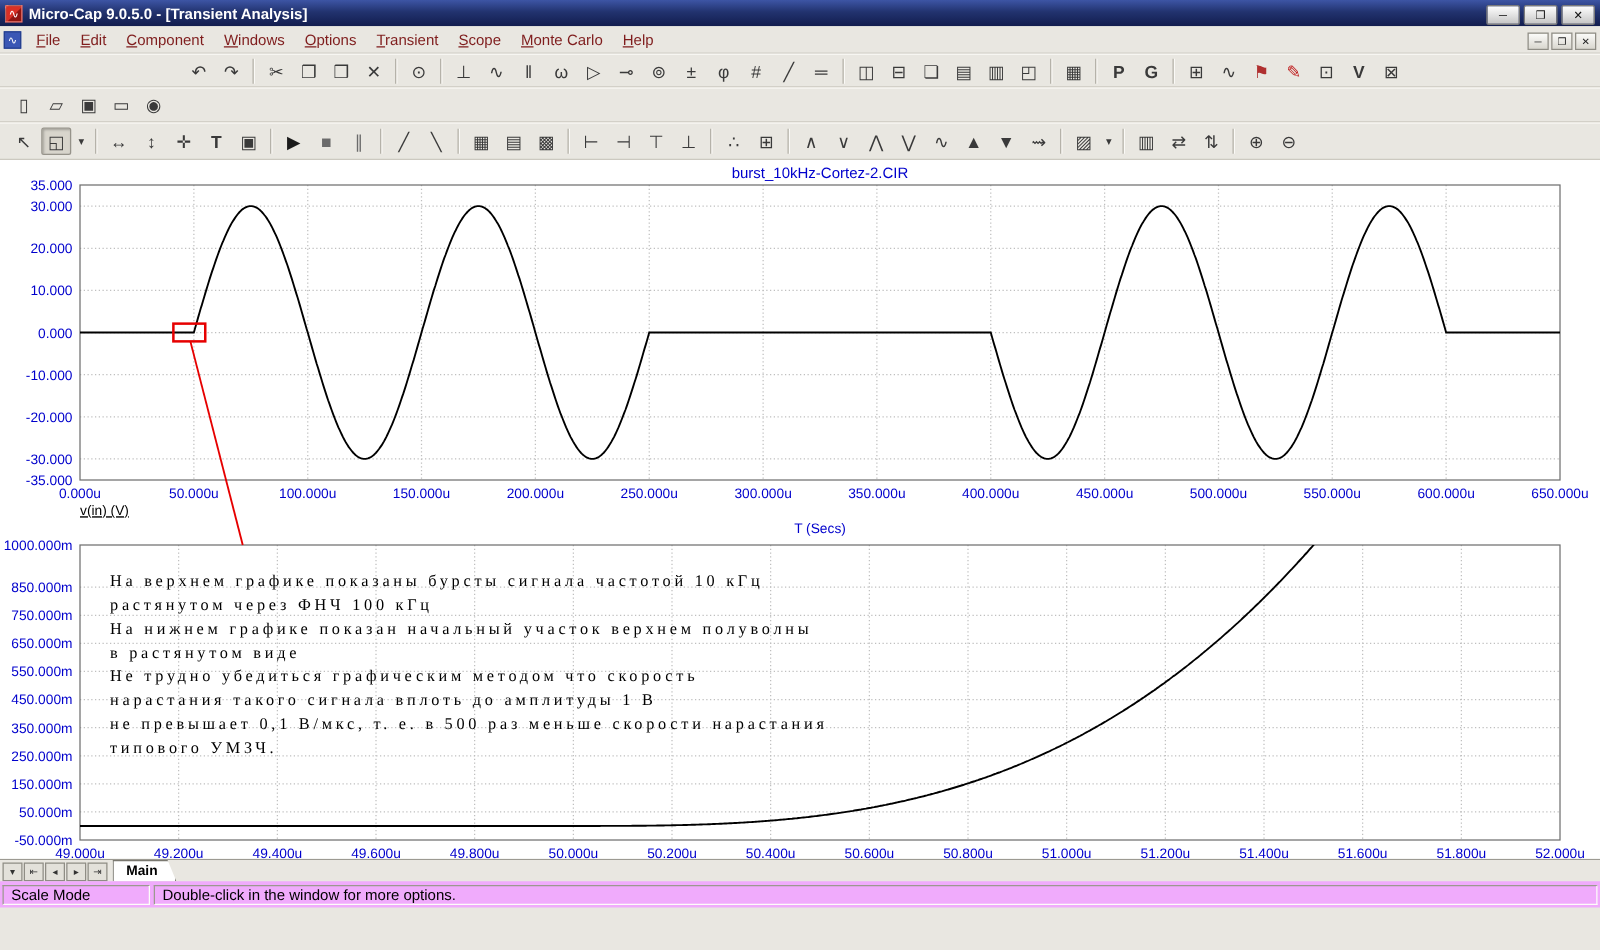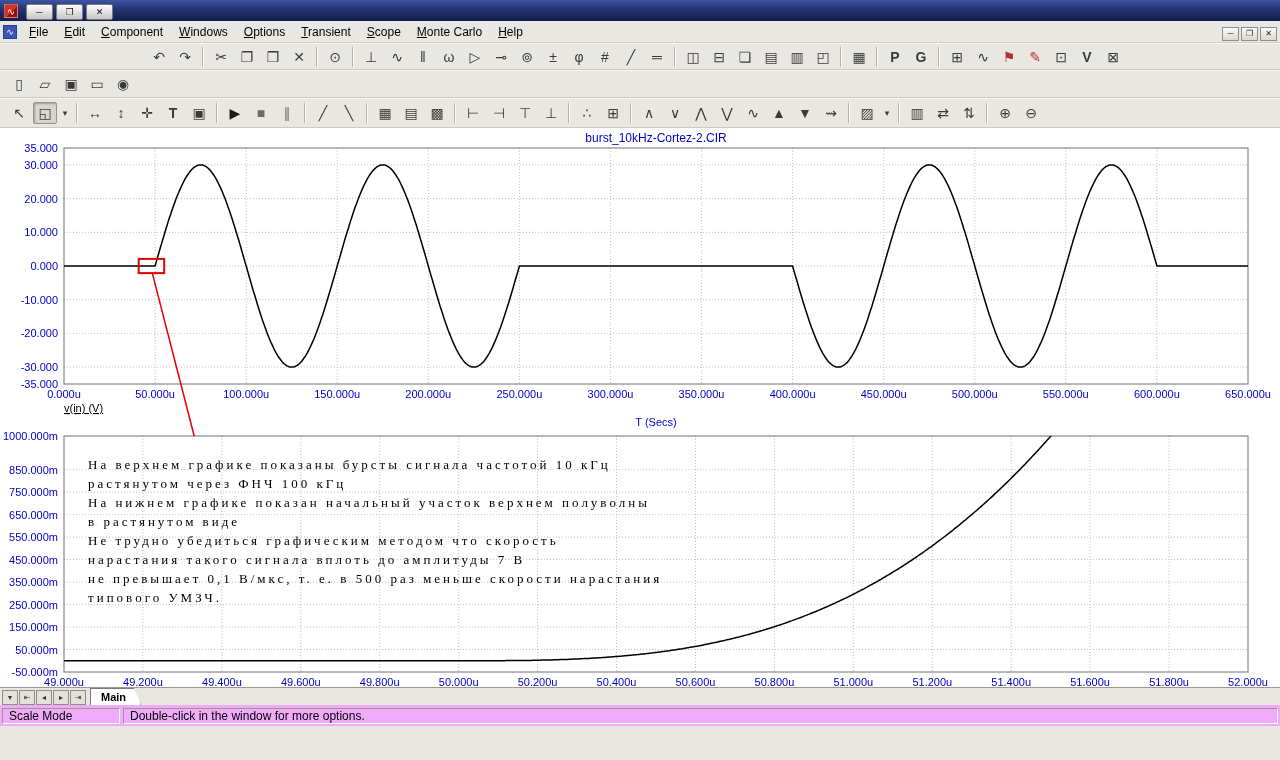--- a/index.html
+++ b/index.html
@@ -17,21 +17,21 @@
   .wbtn{width:27px;height:16px;font-size:9px;border:1px solid #7b7b7b;border-radius:2px;
     background:linear-gradient(#fefefe,#c6c6c6);margin-left:3px;display:inline-flex;
     align-items:center;justify-content:center;color:#111;}
 
   
   .menubar{height:22px;background:#e9e7e1;display:flex;align-items:center;padding:0 3px;
     border-bottom:1px solid #cfcdc5;flex:0 0 auto;}
   .mdi-icon{width:14px;height:14px;background:#3a57b5;color:#fff;font-size:9px;line-height:13px;
     text-align:center;margin-right:4px;border:1px solid #25408f;}
   .menu-items{display:flex;flex:1;}
-  .menu-item{padding:2px 8px;font-size:12px;color:#000000;}
+  .menu-item{padding:2px 8px;font-size:12px;color:#7f1d1d;}
   .mbtn{width:17px;height:14px;font-size:8px;border:1px solid #8f8d85;
     background:linear-gradient(#fbfbf9,#d9d7cf);margin-left:2px;display:inline-flex;
     align-items:center;justify-content:center;color:#222;}
 
   
   .toolbar{background:#e9e7e1;display:flex;align-items:center;flex:0 0 auto;
     border-top:1px solid #f7f6f2;border-bottom:1px solid #ccc9c0;}
   #toolbar-row1{height:27px;padding-left:146px;}
   #toolbar-row2{height:28px;padding-left:6px;}
   #toolbar-row3{height:30px;padding-left:6px;}
@@ -72,20 +72,21 @@
   .status-left{width:118px;flex:0 0 auto;}
   .status-right{flex:1;}
 </style>
 </head>
 <body>
 
 <div class="window">
 
   <div class="titlebar">
     <span class="app-icon">∿</span>
+    <span class="title-text">Micro-Cap 9.0.5.0 - [Transient Analysis]</span>
     <span class="win-buttons" id="win-buttons"><button class="wbtn">
           <span>─</span>
         </button><button class="wbtn">
           <span>❐</span>
         </button><button class="wbtn">
           <span>✕</span>
         </button></span>
   </div>
 
   <div class="menubar">
@@ -480,21 +481,21 @@
         <path d="M64.0 532.8L65.3 532.8L66.6 532.8L67.9 532.8L69.3 532.8L70.6 532.8L71.9 532.8L73.2 532.8L74.5 532.8L75.8 532.8L77.2 532.8L78.5 532.8L79.8 532.8L81.1 532.8L82.4 532.8L83.7 532.8L85.0 532.8L86.4 532.8L87.7 532.8L89.0 532.8L90.3 532.8L91.6 532.8L92.9 532.8L94.3 532.8L95.6 532.8L96.9 532.8L98.2 532.8L99.5 532.8L100.8 532.8L102.2 532.8L103.5 532.8L104.8 532.8L106.1 532.8L107.4 532.8L108.7 532.8L110.0 532.8L111.4 532.8L112.7 532.8L114.0 532.8L115.3 532.8L116.6 532.8L117.9 532.8L119.3 532.8L120.6 532.8L121.9 532.8L123.2 532.8L124.5 532.8L125.8 532.8L127.1 532.8L128.5 532.8L129.8 532.8L131.1 532.8L132.4 532.8L133.7 532.8L135.0 532.8L136.4 532.8L137.7 532.8L139.0 532.8L140.3 532.8L141.6 532.8L142.9 532.8L144.2 532.8L145.6 532.8L146.9 532.8L148.2 532.8L149.5 532.8L150.8 532.8L152.1 532.8L153.5 532.8L154.8 532.8L156.1 532.8L157.4 532.8L158.7 532.8L160.0 532.8L161.4 532.8L162.7 532.8L164.0 532.8L165.3 532.8L166.6 532.8L167.9 532.8L169.2 532.8L170.6 532.8L171.9 532.8L173.2 532.8L174.5 532.8L175.8 532.8L177.1 532.8L178.5 532.8L179.8 532.8L181.1 532.8L182.4 532.8L183.7 532.8L185.0 532.8L186.3 532.8L187.7 532.8L189.0 532.8L190.3 532.8L191.6 532.8L192.9 532.8L194.2 532.8L195.6 532.8L196.9 532.8L198.2 532.8L199.5 532.8L200.8 532.8L202.1 532.8L203.4 532.8L204.8 532.8L206.1 532.8L207.4 532.8L208.7 532.8L210.0 532.8L211.3 532.8L212.7 532.8L214.0 532.8L215.3 532.8L216.6 532.8L217.9 532.8L219.2 532.8L220.6 532.8L221.9 532.8L223.2 532.8L224.5 532.8L225.8 532.8L227.1 532.8L228.4 532.8L229.8 532.8L231.1 532.8L232.4 532.8L233.7 532.8L235.0 532.8L236.3 532.8L237.7 532.8L239.0 532.8L240.3 532.8L241.6 532.8L242.9 532.8L244.2 532.8L245.5 532.8L246.9 532.8L248.2 532.8L249.5 532.8L250.8 532.8L252.1 532.8L253.4 532.8L254.8 532.8L256.1 532.8L257.4 532.8L258.7 532.8L260.0 532.8L261.3 532.8L262.6 532.8L264.0 532.8L265.3 532.8L266.6 532.8L267.9 532.8L269.2 532.8L270.5 532.8L271.9 532.8L273.2 532.8L274.5 532.8L275.8 532.8L277.1 532.8L278.4 532.8L279.8 532.8L281.1 532.8L282.4 532.8L283.7 532.8L285.0 532.8L286.3 532.8L287.6 532.8L289.0 532.8L290.3 532.8L291.6 532.8L292.9 532.8L294.2 532.8L295.5 532.8L296.9 532.8L298.2 532.8L299.5 532.8L300.8 532.8L302.1 532.8L303.4 532.8L304.7 532.8L306.1 532.8L307.4 532.8L308.7 532.8L310.0 532.8L311.3 532.8L312.6 532.8L314.0 532.8L315.3 532.8L316.6 532.8L317.9 532.8L319.2 532.8L320.5 532.8L321.8 532.8L323.2 532.8L324.5 532.8L325.8 532.8L327.1 532.8L328.4 532.8L329.7 532.8L331.1 532.8L332.4 532.8L333.7 532.8L335.0 532.8L336.3 532.8L337.6 532.8L339.0 532.8L340.3 532.8L341.6 532.8L342.9 532.8L344.2 532.8L345.5 532.8L346.8 532.8L348.2 532.8L349.5 532.8L350.8 532.8L352.1 532.8L353.4 532.8L354.7 532.8L356.1 532.8L357.4 532.8L358.7 532.8L360.0 532.8L361.3 532.8L362.6 532.8L363.9 532.8L365.3 532.8L366.6 532.8L367.9 532.8L369.2 532.8L370.5 532.8L371.8 532.8L373.2 532.8L374.5 532.8L375.8 532.8L377.1 532.8L378.4 532.8L379.7 532.8L381.0 532.8L382.4 532.8L383.7 532.8L385.0 532.8L386.3 532.8L387.6 532.8L388.9 532.8L390.3 532.8L391.6 532.8L392.9 532.8L394.2 532.8L395.5 532.8L396.8 532.8L398.2 532.8L399.5 532.8L400.8 532.8L402.1 532.8L403.4 532.8L404.7 532.8L406.0 532.8L407.4 532.8L408.7 532.8L410.0 532.8L411.3 532.8L412.6 532.8L413.9 532.8L415.3 532.8L416.6 532.8L417.9 532.8L419.2 532.8L420.5 532.8L421.8 532.8L423.1 532.8L424.5 532.8L425.8 532.8L427.1 532.8L428.4 532.8L429.7 532.8L431.0 532.8L432.4 532.8L433.7 532.8L435.0 532.8L436.3 532.8L437.6 532.8L438.9 532.8L440.2 532.8L441.6 532.8L442.9 532.8L444.2 532.8L445.5 532.8L446.8 532.8L448.1 532.8L449.5 532.8L450.8 532.8L452.1 532.8L453.4 532.8L454.7 532.8L456.0 532.8L457.4 532.8L458.7 532.8L460.0 532.8L461.3 532.8L462.6 532.8L463.9 532.8L465.2 532.8L466.6 532.8L467.9 532.8L469.2 532.8L470.5 532.8L471.8 532.8L473.1 532.8L474.5 532.8L475.8 532.8L477.1 532.8L478.4 532.8L479.7 532.8L481.0 532.7L482.3 532.7L483.7 532.7L485.0 532.7L486.3 532.7L487.6 532.7L488.9 532.7L490.2 532.7L491.6 532.7L492.9 532.7L494.2 532.7L495.5 532.7L496.8 532.7L498.1 532.7L499.4 532.7L500.8 532.7L502.1 532.7L503.4 532.7L504.7 532.7L506.0 532.6L507.3 532.6L508.7 532.6L510.0 532.6L511.3 532.6L512.6 532.6L513.9 532.6L515.2 532.6L516.6 532.6L517.9 532.5L519.2 532.5L520.5 532.5L521.8 532.5L523.1 532.5L524.4 532.5L525.8 532.4L527.1 532.4L528.4 532.4L529.7 532.4L531.0 532.4L532.3 532.3L533.7 532.3L535.0 532.3L536.3 532.3L537.6 532.2L538.9 532.2L540.2 532.2L541.5 532.1L542.9 532.1L544.2 532.1L545.5 532.1L546.8 532.0L548.1 532.0L549.4 532.0L550.8 531.9L552.1 531.9L553.4 531.8L554.7 531.8L556.0 531.8L557.3 531.7L558.6 531.7L560.0 531.6L561.3 531.6L562.6 531.5L563.9 531.5L565.2 531.5L566.5 531.4L567.9 531.4L569.2 531.3L570.5 531.2L571.8 531.2L573.1 531.1L574.4 531.1L575.8 531.0L577.1 531.0L578.4 530.9L579.7 530.8L581.0 530.8L582.3 530.7L583.6 530.6L585.0 530.6L586.3 530.5L587.6 530.4L588.9 530.4L590.2 530.3L591.5 530.2L592.9 530.1L594.2 530.1L595.5 530.0L596.8 529.9L598.1 529.8L599.4 529.7L600.7 529.7L602.1 529.6L603.4 529.5L604.7 529.4L606.0 529.3L607.3 529.2L608.6 529.1L610.0 529.0L611.3 528.9L612.6 528.8L613.9 528.7L615.2 528.6L616.5 528.5L617.8 528.4L619.2 528.3L620.5 528.2L621.8 528.1L623.1 527.9L624.4 527.8L625.7 527.7L627.1 527.6L628.4 527.5L629.7 527.3L631.0 527.2L632.3 527.1L633.6 527.0L635.0 526.8L636.3 526.7L637.6 526.6L638.9 526.4L640.2 526.3L641.5 526.1L642.8 526.0L644.2 525.9L645.5 525.7L646.8 525.6L648.1 525.4L649.4 525.2L650.7 525.1L652.1 524.9L653.4 524.8L654.7 524.6L656.0 524.4L657.3 524.3L658.6 524.1L659.9 523.9L661.3 523.8L662.6 523.6L663.9 523.4L665.2 523.2L666.5 523.0L667.8 522.9L669.2 522.7L670.5 522.5L671.8 522.3L673.1 522.1L674.4 521.9L675.7 521.7L677.0 521.5L678.4 521.3L679.7 521.1L681.0 520.9L682.3 520.7L683.6 520.4L684.9 520.2L686.3 520.0L687.6 519.8L688.9 519.6L690.2 519.3L691.5 519.1L692.8 518.9L694.2 518.6L695.5 518.4L696.8 518.2L698.1 517.9L699.4 517.7L700.7 517.4L702.0 517.2L703.4 516.9L704.7 516.6L706.0 516.4L707.3 516.1L708.6 515.9L709.9 515.6L711.3 515.3L712.6 515.0L713.9 514.8L715.2 514.5L716.5 514.2L717.8 513.9L719.1 513.6L720.5 513.3L721.8 513.0L723.1 512.8L724.4 512.5L725.7 512.1L727.0 511.8L728.4 511.5L729.7 511.2L731.0 510.9L732.3 510.6L733.6 510.3L734.9 509.9L736.2 509.6L737.6 509.3L738.9 509.0L740.2 508.6L741.5 508.3L742.8 507.9L744.1 507.6L745.5 507.2L746.8 506.9L748.1 506.5L749.4 506.2L750.7 505.8L752.0 505.4L753.4 505.1L754.7 504.7L756.0 504.3L757.3 503.9L758.6 503.6L759.9 503.2L761.2 502.8L762.6 502.4L763.9 502.0L765.2 501.6L766.5 501.2L767.8 500.8L769.1 500.4L770.5 500.0L771.8 499.5L773.1 499.1L774.4 498.7L775.7 498.3L777.0 497.8L778.3 497.4L779.7 497.0L781.0 496.5L782.3 496.1L783.6 495.6L784.9 495.2L786.2 494.7L787.6 494.3L788.9 493.8L790.2 493.3L791.5 492.9L792.8 492.4L794.1 491.9L795.4 491.4L796.8 490.9L798.1 490.4L799.4 490.0L800.7 489.5L802.0 489.0L803.3 488.4L804.7 487.9L806.0 487.4L807.3 486.9L808.6 486.4L809.9 485.9L811.2 485.3L812.6 484.8L813.9 484.3L815.2 483.7L816.5 483.2L817.8 482.6L819.1 482.1L820.4 481.5L821.8 481.0L823.1 480.4L824.4 479.8L825.7 479.2L827.0 478.7L828.3 478.1L829.7 477.5L831.0 476.9L832.3 476.3L833.6 475.7L834.9 475.1L836.2 474.5L837.5 473.9L838.9 473.3L840.2 472.7L841.5 472.0L842.8 471.4L844.1 470.8L845.4 470.1L846.8 469.5L848.1 468.9L849.4 468.2L850.7 467.6L852.0 466.9L853.3 466.2L854.6 465.6L856.0 464.9L857.3 464.2L858.6 463.5L859.9 462.9L861.2 462.2L862.5 461.5L863.9 460.8L865.2 460.1L866.5 459.4L867.8 458.6L869.1 457.9L870.4 457.2L871.8 456.5L873.1 455.7L874.4 455.0L875.7 454.3L877.0 453.5L878.3 452.8L879.6 452.0L881.0 451.3L882.3 450.5L883.6 449.7L884.9 449.0L886.2 448.2L887.5 447.4L888.9 446.6L890.2 445.8L891.5 445.0L892.8 444.2L894.1 443.4L895.4 442.6L896.7 441.8L898.1 441.0L899.4 440.1L900.7 439.3L902.0 438.5L903.3 437.6L904.6 436.8L906.0 435.9L907.3 435.1L908.6 434.2L909.9 433.3L911.2 432.5L912.5 431.6L913.8 430.7L915.2 429.8L916.5 428.9L917.8 428.0L919.1 427.1L920.4 426.2L921.7 425.3L923.1 424.4L924.4 423.5L925.7 422.5L927.0 421.6L928.3 420.6L929.6 419.7L931.0 418.8L932.3 417.8L933.6 416.8L934.9 415.9L936.2 414.9L937.5 413.9L938.8 412.9L940.2 412.0L941.5 411.0L942.8 410.0L944.1 409.0L945.4 408.0L946.7 406.9L948.1 405.9L949.4 404.9L950.7 403.9L952.0 402.8L953.3 401.8L954.6 400.7L955.9 399.7L957.3 398.6L958.6 397.6L959.9 396.5L961.2 395.4L962.5 394.3L963.8 393.2L965.2 392.1L966.5 391.0L967.8 389.9L969.1 388.8L970.4 387.7L971.7 386.6L973.0 385.5L974.4 384.3L975.7 383.2L977.0 382.1L978.3 380.9L979.6 379.7L980.9 378.6L982.3 377.4L983.6 376.2L984.9 375.1L986.2 373.9L987.5 372.7L988.8 371.5L990.2 370.3L991.5 369.1L992.8 367.9L994.1 366.6L995.4 365.4L996.7 364.2L998.0 362.9L999.4 361.7L1000.7 360.4L1002.0 359.2L1003.3 357.9L1004.6 356.6L1005.9 355.4L1007.3 354.1L1008.6 352.8L1009.9 351.5L1011.2 350.2L1012.5 348.9L1013.8 347.6L1015.1 346.3L1016.5 344.9L1017.8 343.6L1019.1 342.3L1020.4 340.9L1021.7 339.6L1023.0 338.2L1024.4 336.9L1025.7 335.5L1027.0 334.1L1028.3 332.7L1029.6 331.3L1030.9 329.9L1032.2 328.5L1033.6 327.1L1034.9 325.7L1036.2 324.3L1037.5 322.9L1038.8 321.4L1040.1 320.0L1041.5 318.5L1042.8 317.1L1044.1 315.6L1045.4 314.2L1046.7 312.7L1048.0 311.2L1049.4 309.7L1050.7 308.2L1052.0 306.7L1053.3 305.2L1054.6 303.7L1055.9 302.2L1057.2 300.7L1058.6 299.1L1059.9 297.6L1061.2 296.0L1062.5 294.5L1063.8 292.9L1065.1 291.4L1066.5 289.8" class="trace" stroke="#000000" clip-path="url(#clip1)"></path>
         <rect x="138.7" y="130.9" width="25.5" height="14.2" fill="none" stroke="#e60000" stroke-width="2"></rect>
         <line x1="152.3" y1="145.1" x2="194.2" y2="308" stroke="#e60000" stroke-width="1.5"></line>
       </svg>
     <div class="annotation" id="annotation">
         <div>На верхнем графике показаны бурсты сигнала частотой 10 кГц</div>
         <div>растянутом через ФНЧ 100 кГц</div>
         <div>На нижнем графике показан начальный участок верхнем полуволны</div>
         <div>в растянутом виде</div>
         <div>Не трудно убедиться графическим методом что скорость</div>
-        <div>нарастания такого сигнала вплоть до амплитуды 7 В</div>
+        <div>нарастания такого сигнала вплоть до амплитуды 1 В</div>
         <div>не превышает 0,1 В/мкс, т. е. в 500 раз меньше скорости нарастания</div>
         <div>типового УМЗЧ.</div>
       </div>
   </div>
 
   <div class="tabbar">
     <span id="tab-nav"><button class="tab-nav-btn">
           <span>▾</span>
         </button><button class="tab-nav-btn">
           <span>⇤</span>

